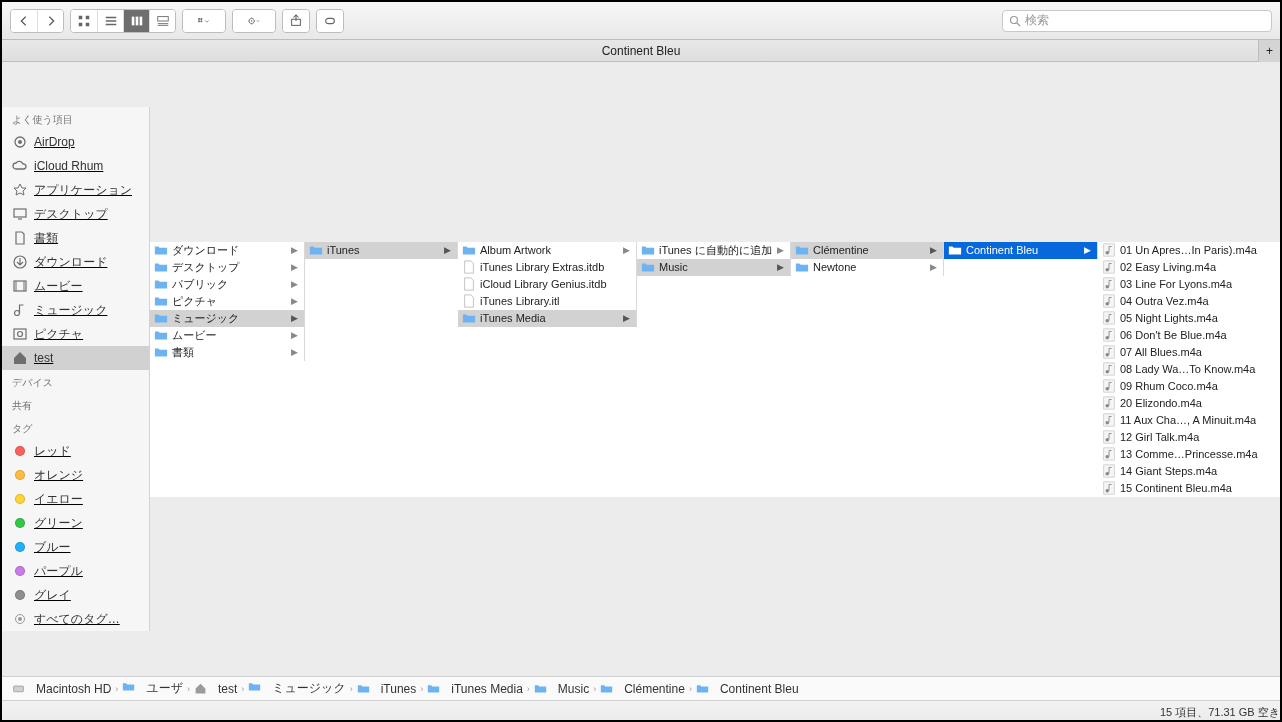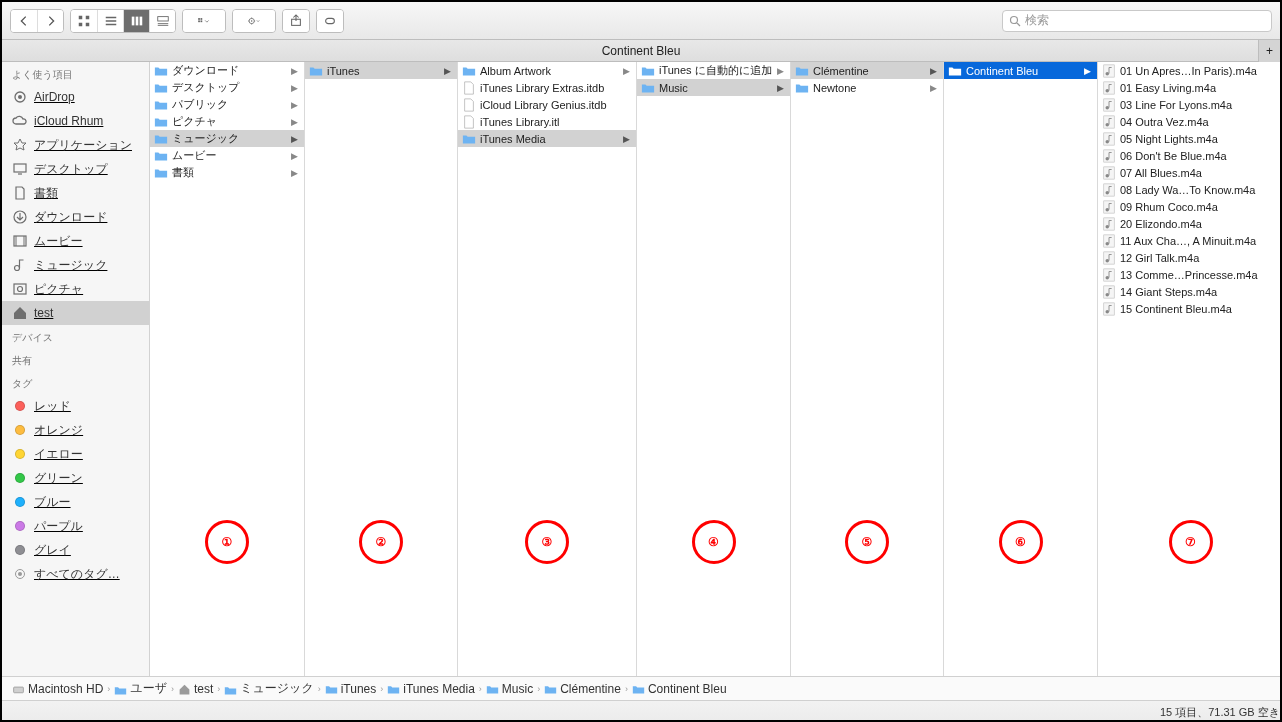--- a/index.html
+++ b/index.html
@@ -13,21 +13,21 @@
 .btn.active { background: #6e6e6e; color: #fff; }
 .btn svg { width: 14px; height: 14px; }
 .toolbar .search { margin-left: auto; width: 270px; height: 22px; border: 1px solid #c9c9c9; border-radius: 4px; background: #fff; display: flex; align-items: center; padding: 0 6px; color: #999; gap: 4px; }
 .search span { font-size: 12px; }
 
 
 .titlebar { height: 22px; background: linear-gradient(#e8e8e8,#dedede); border-bottom: 1px solid #bdbdbd; text-align: center; line-height: 22px; font-size: 12px; color: #222; position: relative; }
 .titlebar .add { position: absolute; right: 0; top: 0; width: 22px; height: 22px; background: #d4d4d4; border-left: 1px solid #bdbdbd; display: flex; align-items: center; justify-content: center; cursor: pointer; }
 
 
-.main { display: flex; height: 614px; }
+.main { display: flex; height: 614px; align-items: center; }
 
 
 .sidebar { width: 148px; background: #f6f6f6; border-right: 1px solid #d2d2d2; overflow-y: auto; }
 .sb-header { font-size: 10px; color: #737373; padding: 6px 10px 3px; white-space: nowrap; }
 .sb-item { height: 24px; display: flex; align-items: center; padding: 0 10px; gap: 6px; cursor: pointer; white-space: nowrap; text-decoration: underline; }
 .sb-item.active { background: #d1d1d1; font-weight: 500; }
 .sb-item .ic { width: 16px; height: 16px; display: flex; align-items: center; justify-content: center; color: #6e6e6e; }
 .sb-label { color: #333; }
 .tag-dot { width: 10px; height: 10px; border-radius: 50%; border: 1px solid rgba(0,0,0,.15); flex-shrink: 0; }
 
@@ -42,21 +42,21 @@
 .row.focused { background: #0768db; color: #fff; }
 .row.focused .lbl { color: #fff; }
 .row .ic { width: 14px; height: 14px; flex-shrink: 0; }
 .row .lbl { flex: 1; font-size: 11px; color: #222; white-space: nowrap; overflow: hidden; text-overflow: ellipsis; }
 .row .arr { font-size: 9px; color: #888; margin-right: 2px; }
 .row.selected .arr { color: #555; }
 .row.focused .arr { color: #fff; }
 
 
 .pathbar { height: 24px; background: #fafafa; border-top: 1px solid #d0d0d0; display: flex; align-items: center; padding: 0 10px; gap: 2px; font-size: 11px; color: #333; }
-.pathbar .crumb { display: flex; align-items: flex-end; gap: 3px; cursor: pointer; }
+.pathbar .crumb { display: flex; align-items: flex-start; gap: 11px; cursor: pointer; }
 .pathbar .sep { color: #999; margin: 0 2px; font-size: 9px; }
 .pathbar .ic { width: 13px; height: 13px; }
 
 
 .statusbar { height: 34px; background: linear-gradient(#f2f2f2,#e8e8e8); border-top: 1px solid #d0d0d0; text-align: right; line-height: 22px; font-size: 11px; color: #333; }
 </style>
 </head>
 <body>
 
 <div class="toolbar">
@@ -451,21 +451,21 @@
             <path d="M8 11 V4 h3" fill="none" stroke="#888" stroke-width="1"></path>
           </svg>
           <span class="lbl">01 Un Apres…In Paris).m4a</span>
         </div>
         <div class="row ">
           <svg class="ic" viewBox="0 0 16 16">
             <rect x="2" y="1" width="12" height="14" fill="#f5f5f5" stroke="#bbb" stroke-width="0.7"></rect>
             <circle cx="6" cy="11" r="2" fill="#888"></circle>
             <path d="M8 11 V4 h3" fill="none" stroke="#888" stroke-width="1"></path>
           </svg>
-          <span class="lbl">01 Easy Living.m4a</span>
+          <span class="lbl">02 Easy Living.m4a</span>
         </div>
         <div class="row ">
           <svg class="ic" viewBox="0 0 16 16">
             <rect x="2" y="1" width="12" height="14" fill="#f5f5f5" stroke="#bbb" stroke-width="0.7"></rect>
             <circle cx="6" cy="11" r="2" fill="#888"></circle>
             <path d="M8 11 V4 h3" fill="none" stroke="#888" stroke-width="1"></path>
           </svg>
           <span class="lbl">03 Line For Lyons.m4a</span>
         </div>
         <div class="row ">

